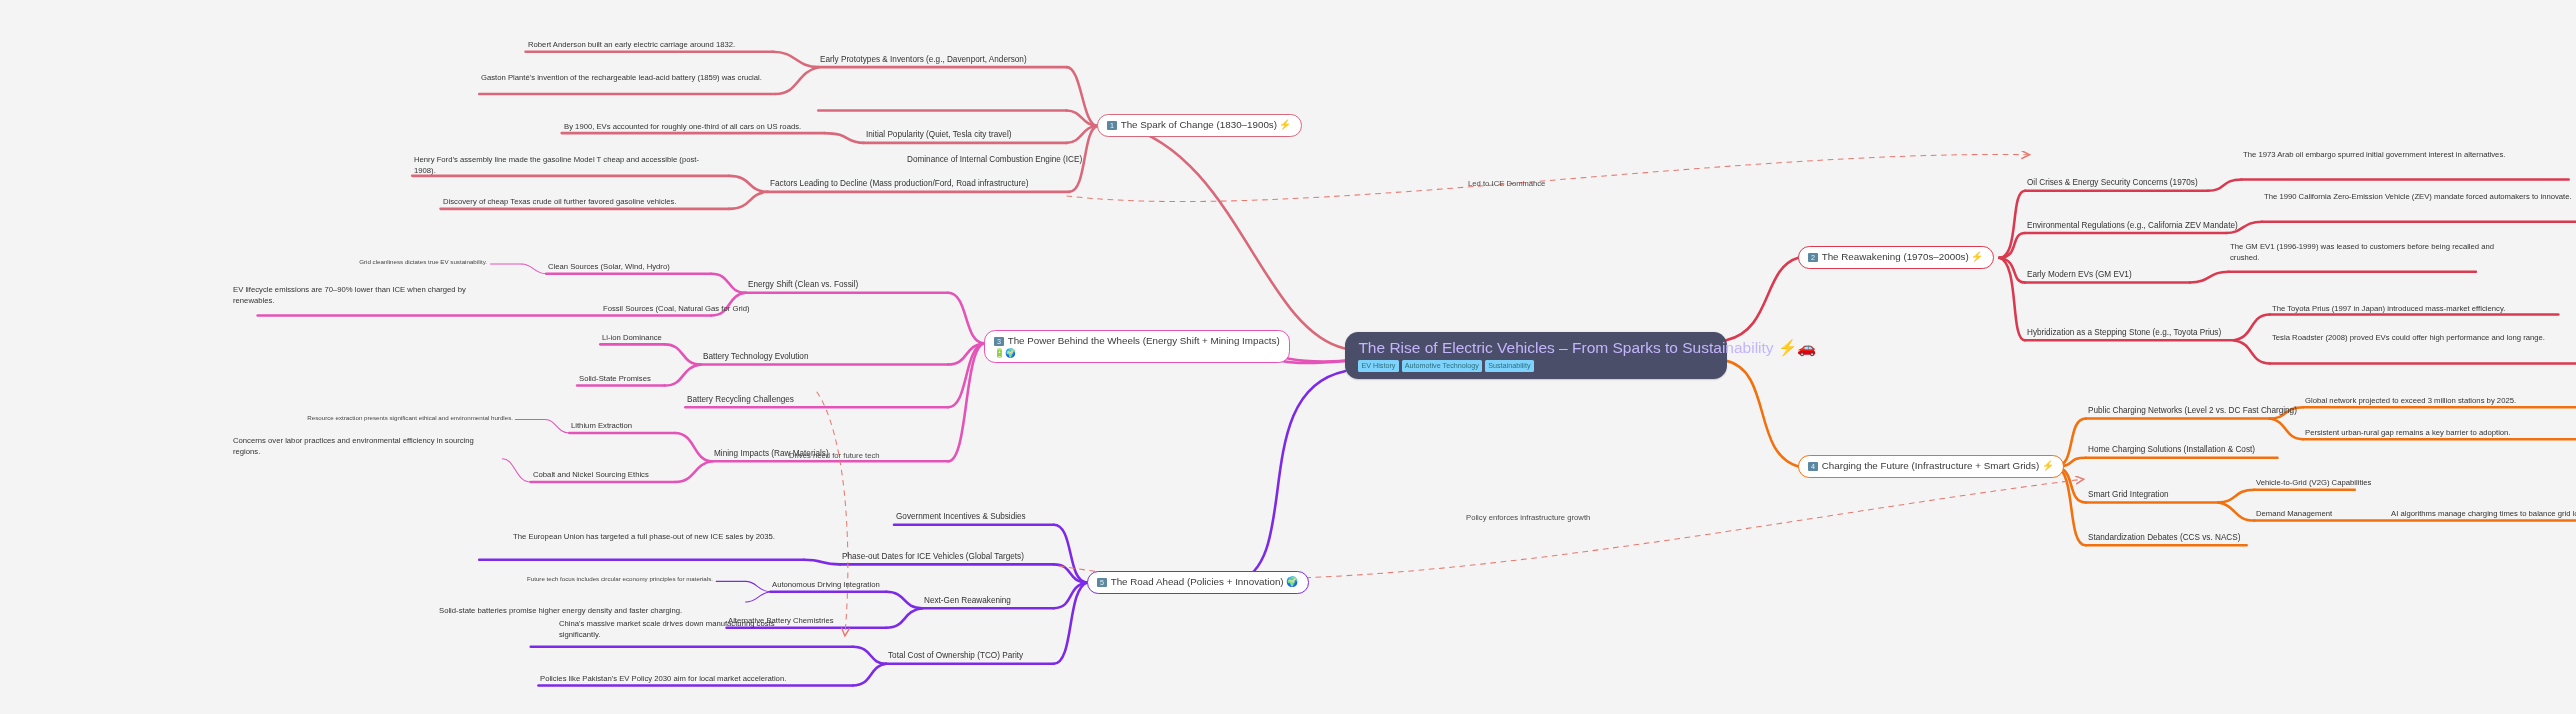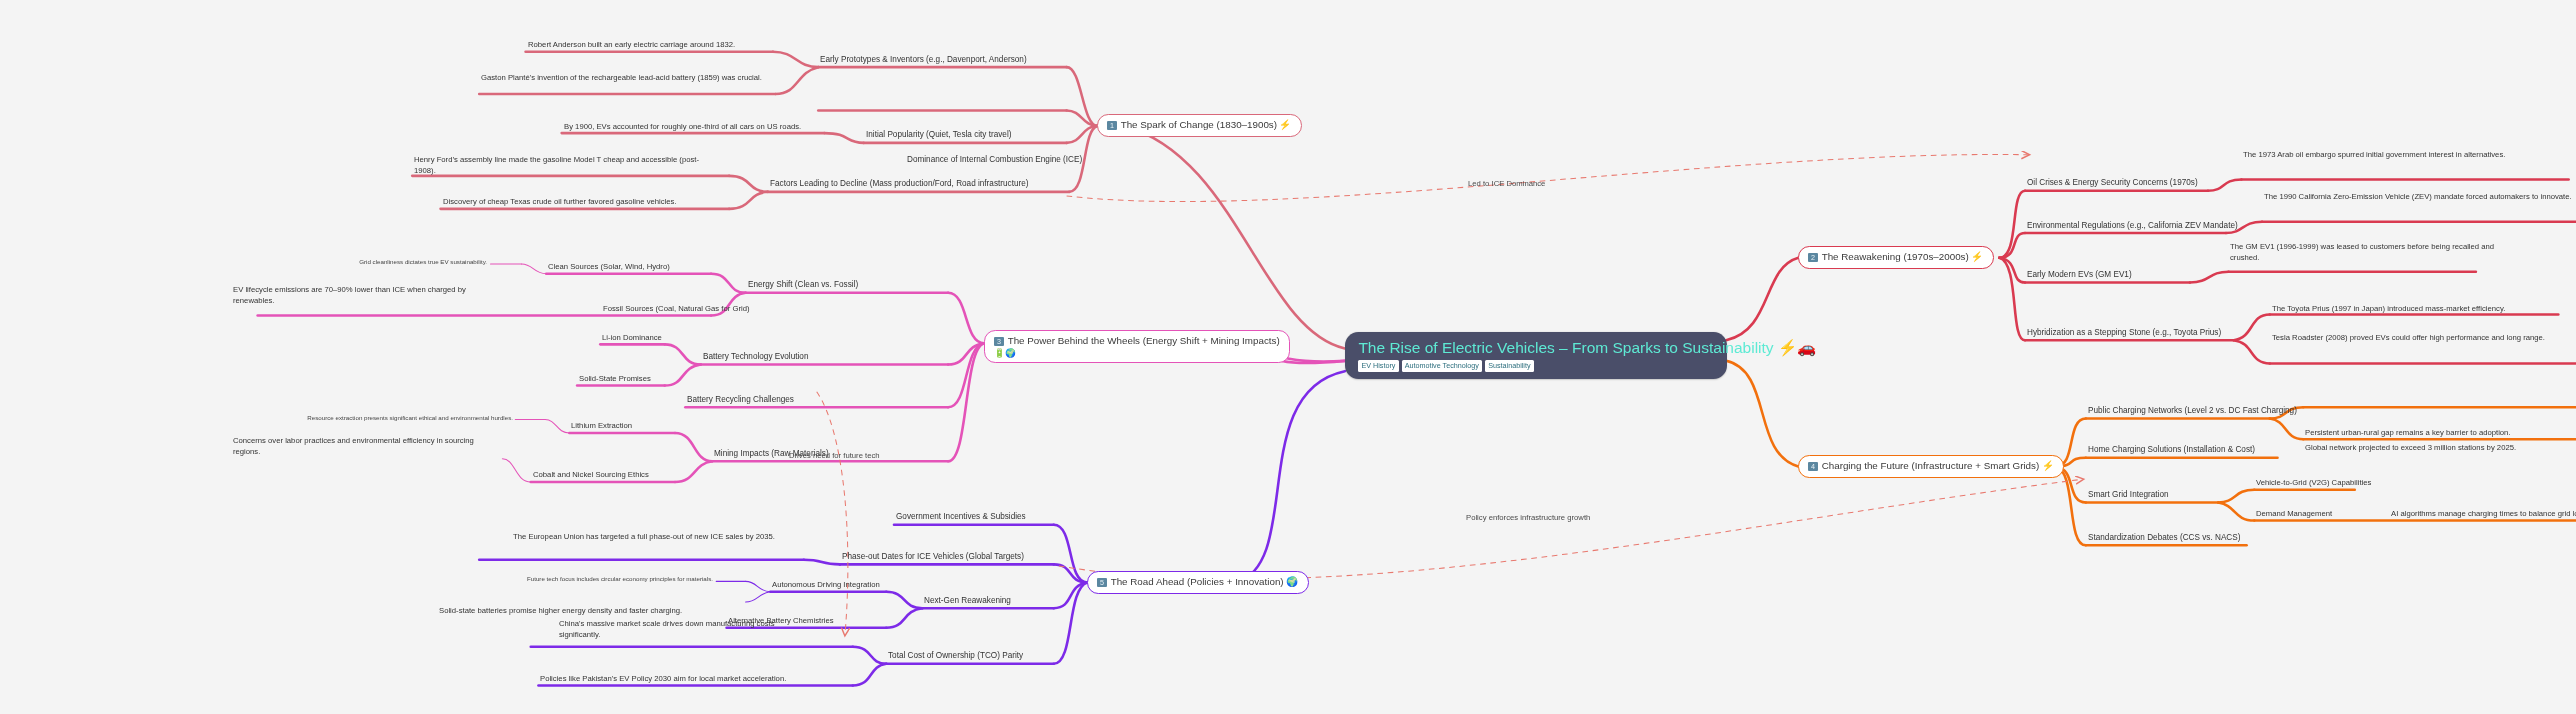--- a/index.html
+++ b/index.html
@@ -18,25 +18,25 @@
   .root-node{
     position:absolute;
     background:#4a4e69;
     border-radius:13.4px;
     padding:7.2px 13.4px 7.2px 13.4px;
     box-sizing:border-box;
     display:flex;flex-direction:column;gap:3.6px;
     box-shadow:0 0.5px 1.5px rgba(0,0,0,.18);
   }
   .root-title{
-    color:#5eead4;font-size:15.5px;line-height:17.5px;white-space:nowrap;
+    color:#c4b5fd;font-size:15.5px;line-height:17.5px;white-space:nowrap;
   }
   .root-tags{display:flex;gap:3.1px;}
   .root-tag{
-    background:#ffffff;color:#2c6e7d;font-size:7.2px;line-height:9.3px;
+    background:#7dd3fc;color:#2c6e7d;font-size:7.2px;line-height:9.3px;
     padding:1px 3.1px;border-radius:1.5px;white-space:nowrap;
   }
 
   
   .branch-node{
     position:absolute;
     background:#ffffff;
     border:1.5px solid #ccc;
     border-radius:11.3px;
     padding:4.1px 9.3px;
@@ -373,21 +373,21 @@
   <div class="leaf l2" style="left:2088px;top:445px;">
     <span>Home Charging Solutions (Installation &amp; Cost)</span>
   </div>
   <div class="leaf l2" style="left:2088px;top:490px;">
     <span>Smart Grid Integration</span>
   </div>
   <div class="leaf l2" style="left:2088px;top:533px;">
     <span>Standardization Debates (CCS vs. NACS)</span>
   </div>
 
-  <div class="leaf l3" style="left:2305px;top:395px;margin-top:47px;">
+  <div class="leaf l3" style="left:2305px;top:395px;">
     <span>Global network projected to exceed 3 million stations by 2025.</span>
   </div>
   <div class="leaf l3" style="left:2305px;top:427px;">
     <span>Persistent urban-rural gap remains a key barrier to adoption.</span>
   </div>
   <div class="leaf l3" style="left:2256px;top:477px;">
     <span>Vehicle-to-Grid (V2G) Capabilities</span>
   </div>
   <div class="leaf l3" style="left:2256px;top:508px;">
     <span>Demand Management</span>

